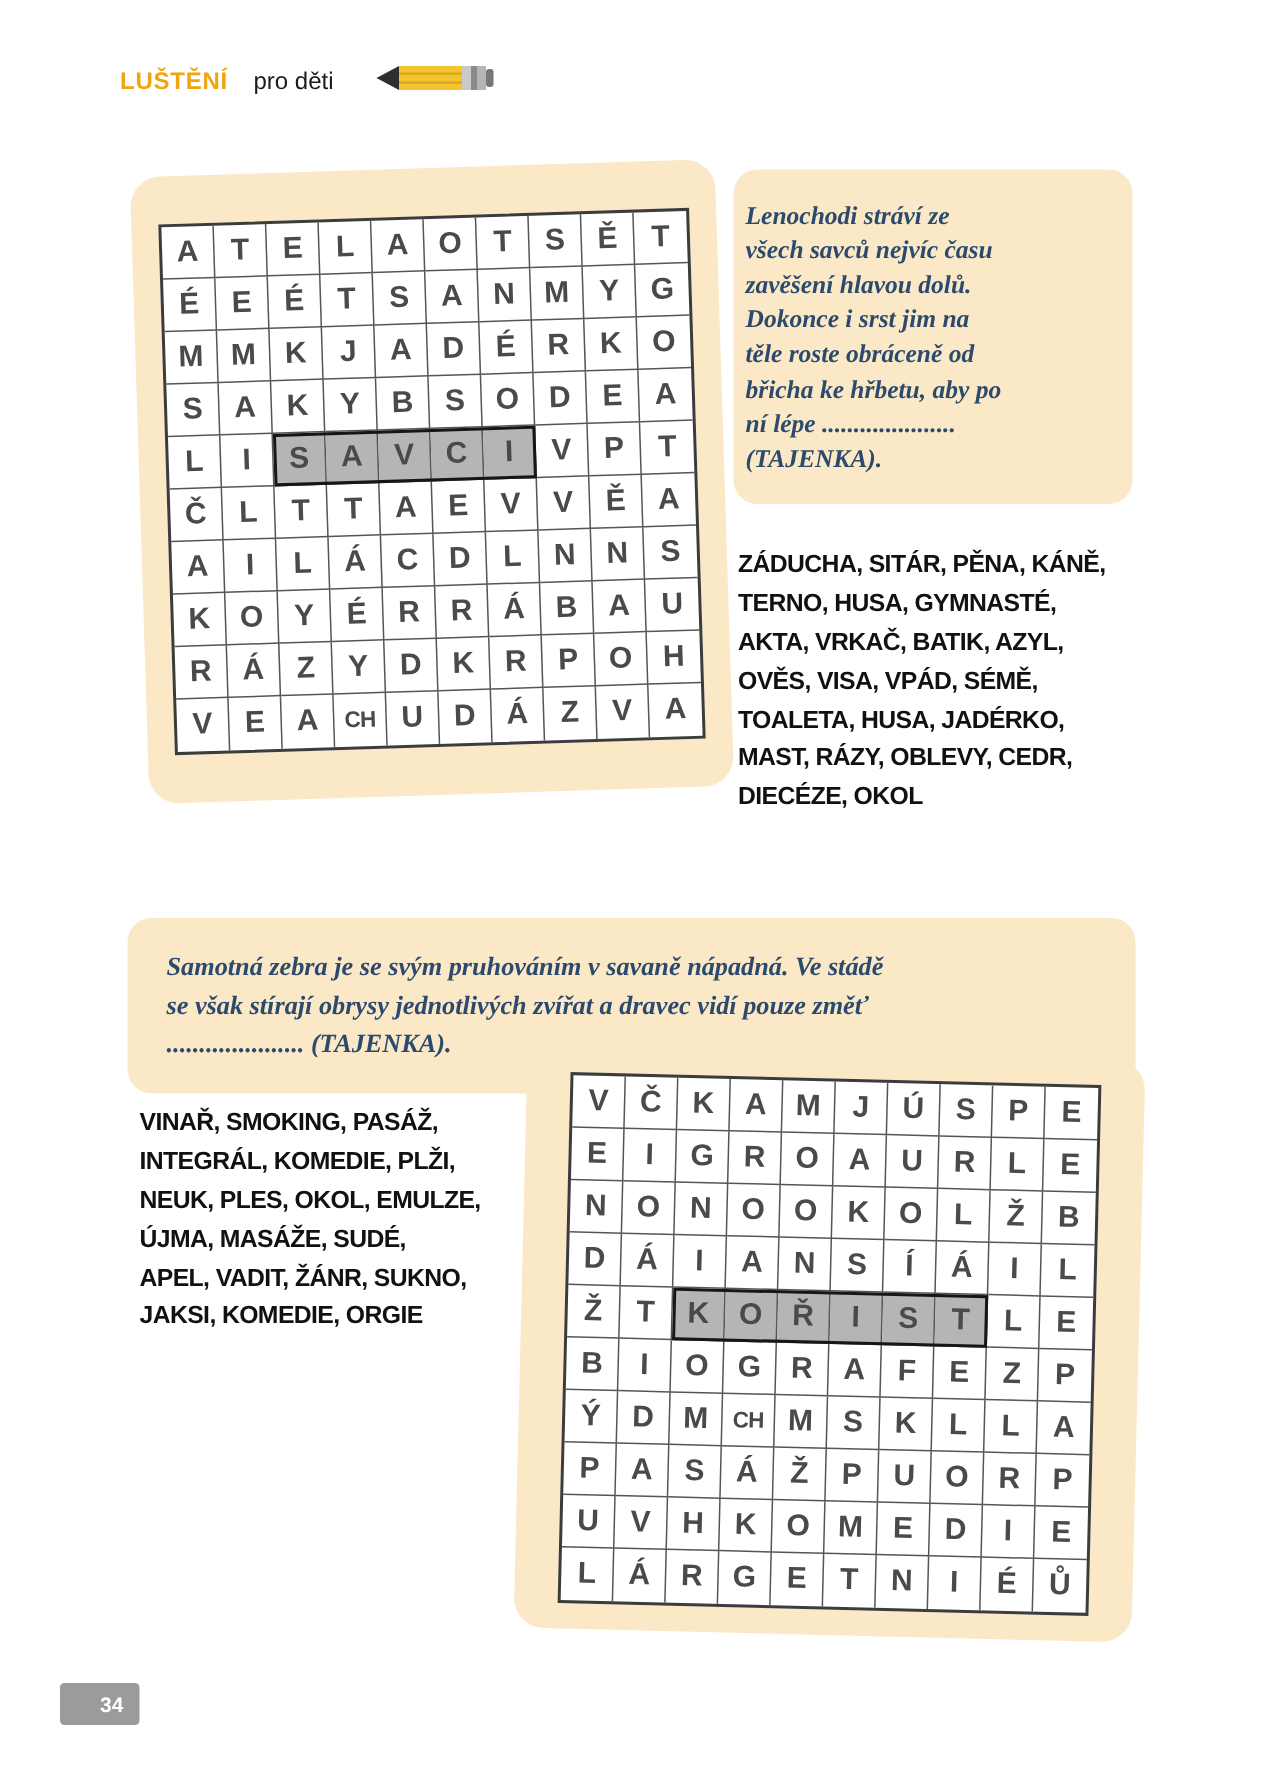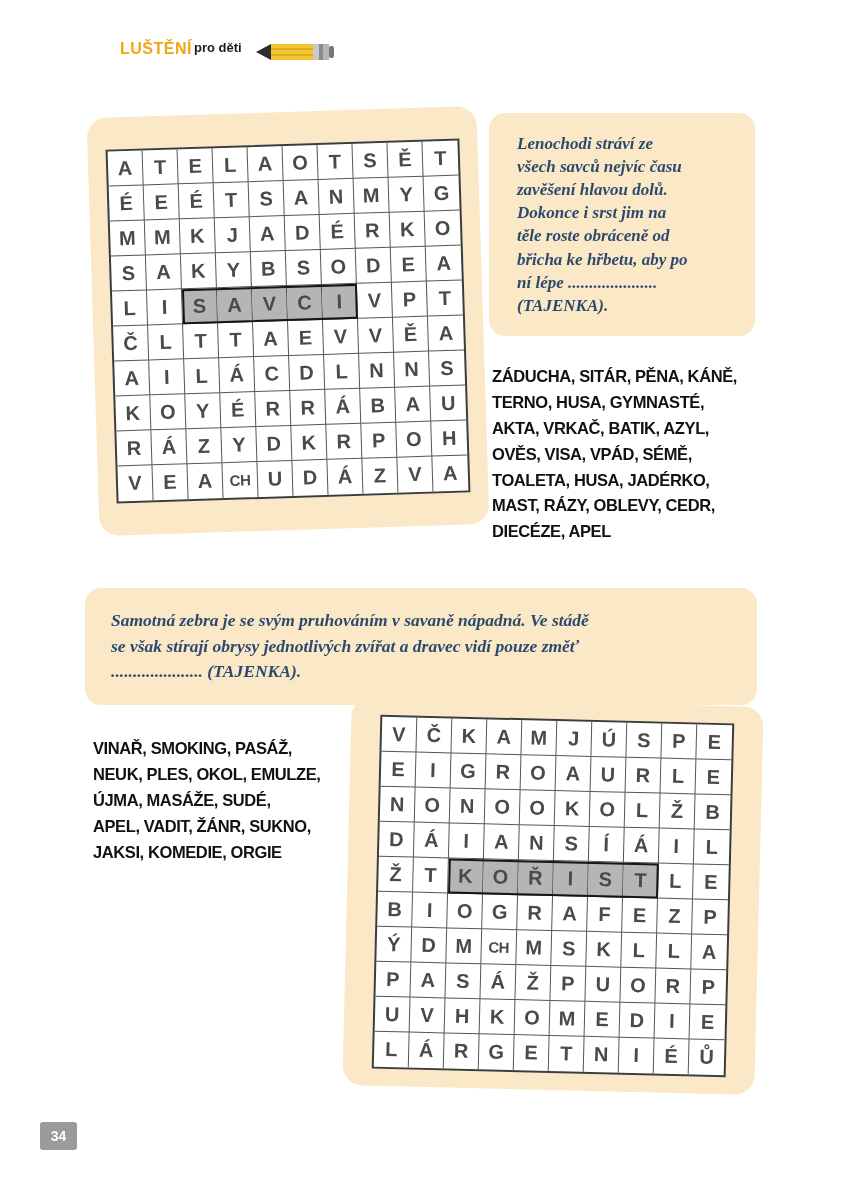--- a/index.html
+++ b/index.html
@@ -2,23 +2,23 @@
 <html style="--accent_orange: #F0A513; --cream: #FBE8C6; --clue_text: #2C4A6E; --grid_letter: #4A4A4A; --highlight_gray: #B5B5B5; --page_number_bg: #9B9B9B;"><head>
 <meta charset="utf-8">
 <style>
   html,body { margin:0; padding:0; background:#ffffff; }
   .page {
     position:relative; width:842px; height:1181px; background:#ffffff;
     font-family:"Liberation Sans", sans-serif; overflow:hidden;
   }
 
   
-  .header { position:absolute; left:80px; top:40px; display:flex; align-items:flex-start; gap:2px;margin-left:40px; }
+  .header { position:absolute; left:80px; top:40px; display:flex; align-items:flex-end; gap:17px; }
   .hdr-title { color:var(--accent_orange); font-weight:700; font-size:16px; letter-spacing:0.5px; }
-  .hdr-sub { color:#1c1c1c; font-weight:700; font-size:13px; }
+  .hdr-sub { color:#1c1c1c; font-weight:400; font-size:16px; }
   .pencil { margin-left:10px; display:inline-flex; }
 
   
   .card { position:absolute; background:var(--cream); border-radius:20px; display:flex; justify-content:center; }
   .card1 { left:93px; top:112px; width:390px; padding:32px 0; transform:rotate(-1.8deg); }
   .card2 { left:347px; top:702px; width:412px; padding:17px 0; transform:rotate(1.4deg); }
 
   
   .grid {
     position:relative; display:grid;
@@ -36,42 +36,42 @@
   .cell.hl { background:var(--highlight_gray); }
   .hl-box { position:absolute; box-sizing:border-box; border:2.5px solid #161616; pointer-events:none; }
 
   
   .clue {
     font-family:"Liberation Serif", serif; font-style:italic; font-weight:700;
     color:var(--clue_text);
   }
   .clue1 {
     position:absolute; left:489px; top:113px; width:266px; box-sizing:border-box;
-    background:var(--cream); border-radius:16px; padding:19px 28px;
+    background:var(--cream); border-radius:16px; padding:19px 8px;
     font-size:17px; line-height:1.36;
   }
   .banner {
-    position:absolute; left:85px; top:588px; width:672px; box-sizing:border-box;
+    position:absolute; left:85px; top:612px; width:672px; box-sizing:border-box;
     background:var(--cream); border-radius:16px; padding:20px 26px;
     font-size:17.5px; line-height:1.47;
   }
 
   
   .words {
     position:absolute; color:#111111; font-weight:700; font-size:16.5px;
     line-height:1.57; letter-spacing:-0.4px;
   }
   .words1 { left:492px; top:364px; width:285px; }
   .words2 { left:93px; top:736px; width:255px; }
 
   
   .pagenum {
     position:absolute; left:40px; top:1122px; width:37px; height:28px;
     background:var(--page_number_bg); color:#ffffff; font-weight:700; font-size:14px;
-    display:flex; align-items:center; justify-content:center; border-radius:3px;
+    display:flex; align-items:center; justify-content:center; border-radius:3px;padding-left:16px;
   }
 </style>
 </head>
 <body>
 
 <div class="page">
 
   <div class="header">
     <span class="hdr-title">LUŠTĚNÍ</span>
     <span class="hdr-sub">pro děti</span>
@@ -206,31 +206,32 @@
       <div class="line">(TAJENKA).</div>
     </div>
 
   <div class="words words1">
       <div class="line">ZÁDUCHA, SITÁR, PĚNA, KÁNĚ,</div>
       <div class="line">TERNO, HUSA, GYMNASTÉ,</div>
       <div class="line">AKTA, VRKAČ, BATIK, AZYL,</div>
       <div class="line">OVĚS, VISA, VPÁD, SÉMĚ,</div>
       <div class="line">TOALETA, HUSA, JADÉRKO,</div>
       <div class="line">MAST, RÁZY, OBLEVY, CEDR,</div>
-      <div class="line">DIECÉZE, APEL</div>
+      <div class="line">DIECÉZE, OKOL</div>
     </div>
 
   <div class="clue banner">
       <div class="line">Samotná zebra je se svým pruhováním v savaně nápadná. Ve stádě</div>
       <div class="line">se však stírají obrysy jednotlivých zvířat a dravec vidí pouze změť</div>
       <div class="line">..................... (TAJENKA).</div>
     </div>
 
   <div class="words words2">
       <div class="line">VINAŘ, SMOKING, PASÁŽ,</div>
+      <div class="line">INTEGRÁL, KOMEDIE, PLŽI,</div>
       <div class="line">NEUK, PLES, OKOL, EMULZE,</div>
       <div class="line">ÚJMA, MASÁŽE, SUDÉ,</div>
       <div class="line">APEL, VADIT, ŽÁNR, SUKNO,</div>
       <div class="line">JAKSI, KOMEDIE, ORGIE</div>
     </div>
 
   <section class="card card2">
     <div class="grid">
         <div class="cell">V</div>
         <div class="cell">Č</div>

